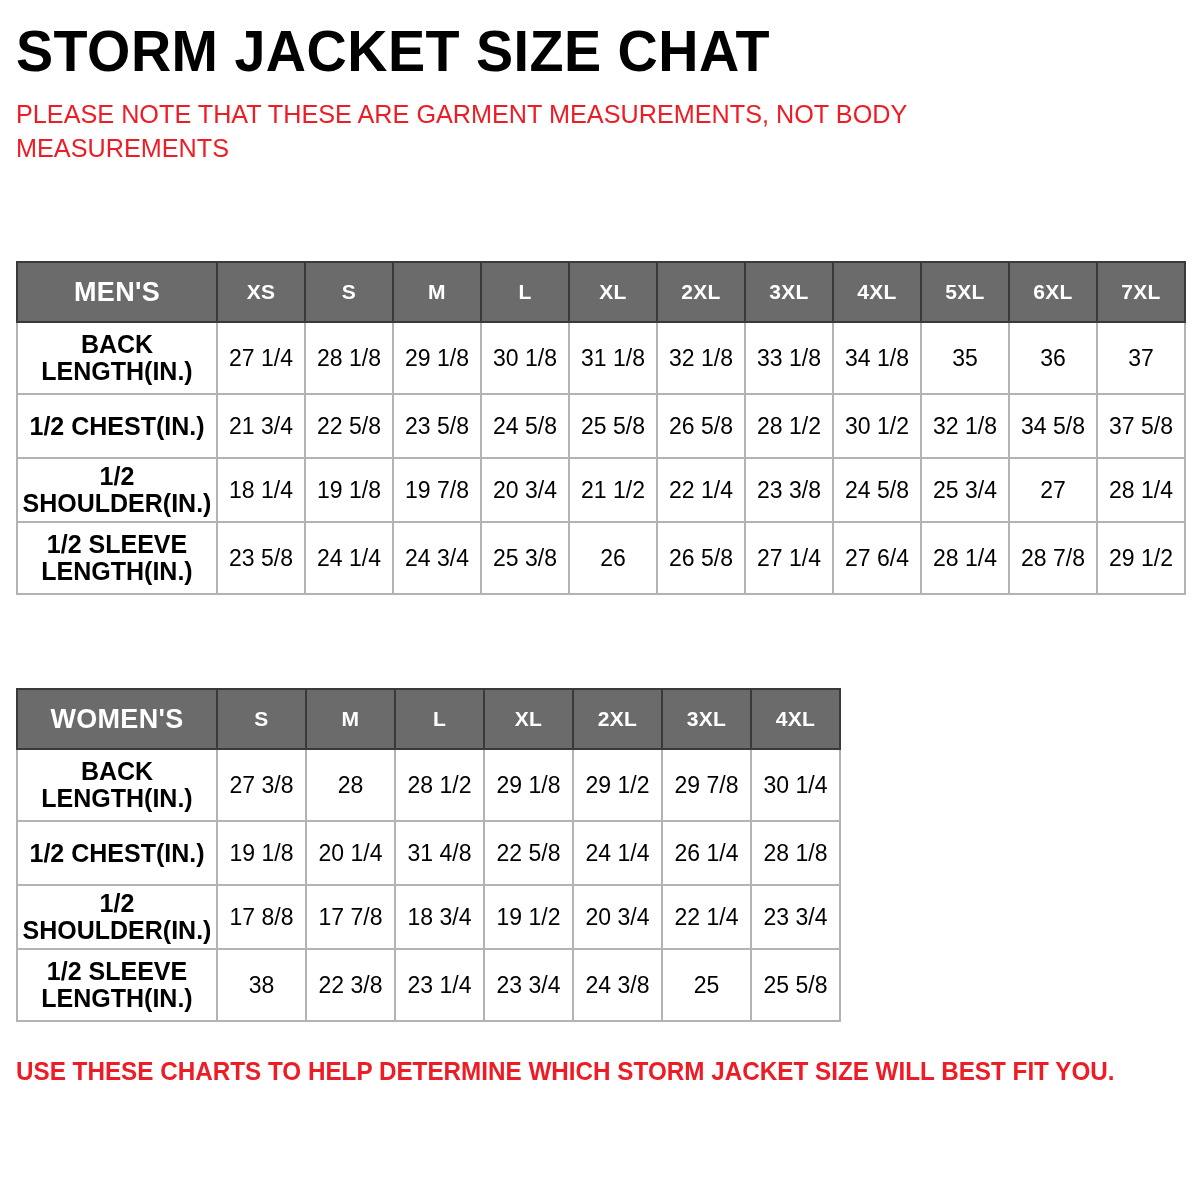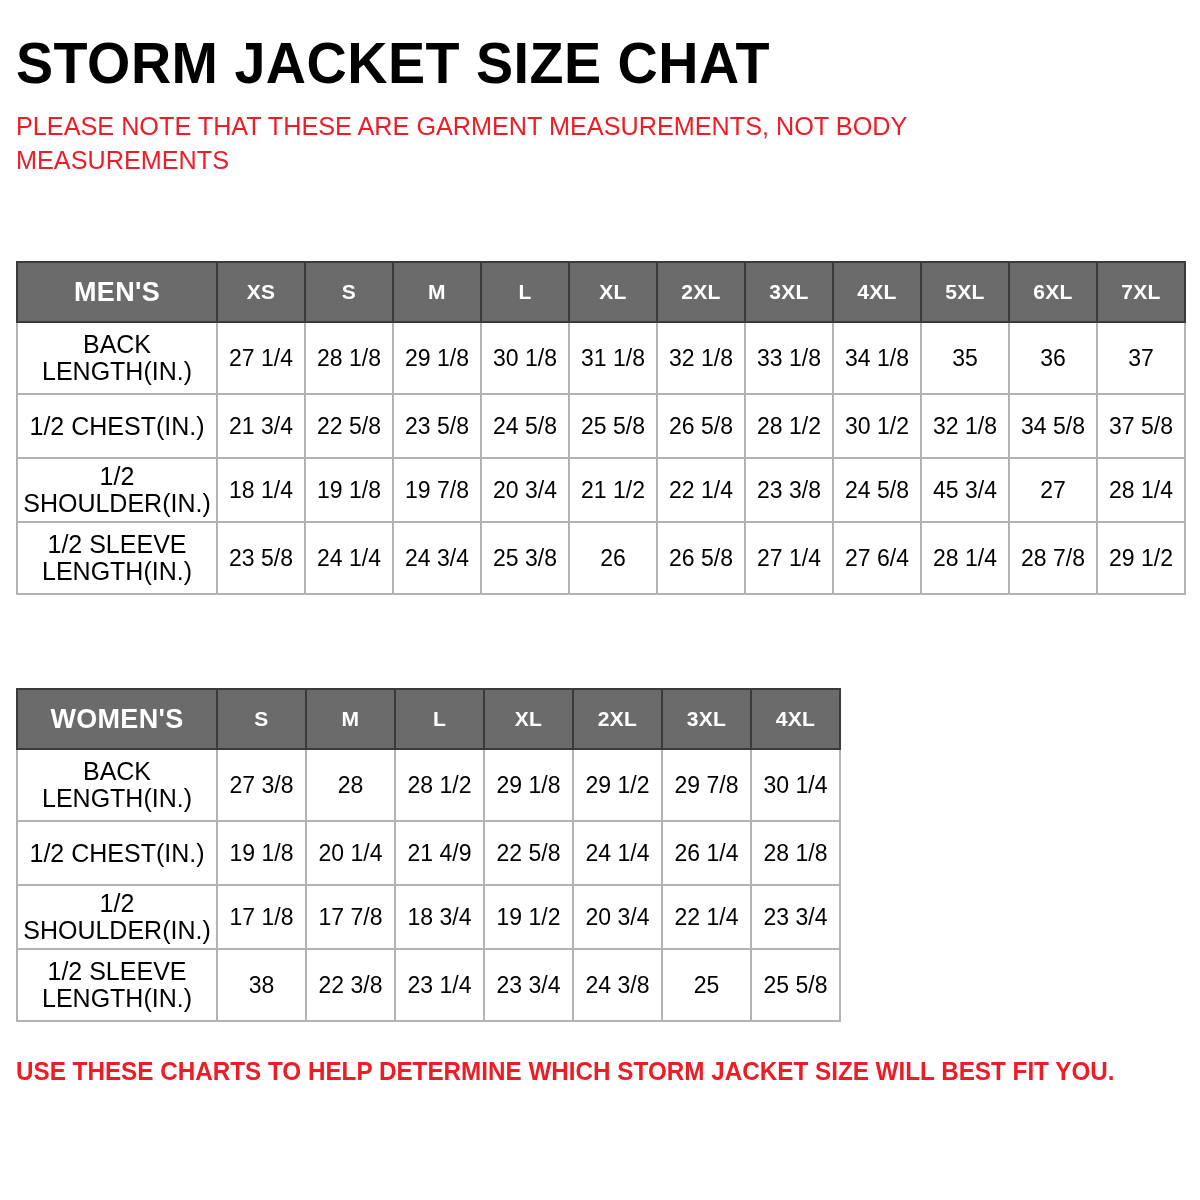--- a/index.html
+++ b/index.html
@@ -14,21 +14,21 @@
     color: #000000;
     overflow: hidden;
     position: relative;
   }
 
   .page {
     width: 1200px;
     height: 980px;
     position: relative;
     box-sizing: border-box;
-    padding: 12px 16px;
+    padding: 0 16px;
   }
 
   
   .title {
     font-size: 58px;
     font-weight: bold;
     letter-spacing: 0.5px;
     line-height: 1.0;
     margin: 0;
     padding-top: 22px;
@@ -91,21 +91,21 @@
     font-size: 27px;
   }
   .size-table tbody td {
     font-size: 23px;
     color: #000000;
     height: 58px;
     font-weight: normal;
   }
   .size-table tbody td.rowlabel {
     font-size: 25px;
-    font-weight: normal;
+    font-weight: bold;
     line-height: 1.08;
     padding: 2px 3px;
   }
   .size-table tbody tr.tall td {
     height: 66px;
   }
 
   
   #mens-table {
     position: absolute;
@@ -203,21 +203,21 @@
       <tr>
         <td class="rowlabel">1/2  SHOULDER(IN.)</td>
         <td class="nowrap">18  1/4</td>
         <td class="nowrap">19  1/8</td>
         <td class="nowrap">19  7/8</td>
         <td class="nowrap">20  3/4</td>
         <td class="nowrap">21  1/2</td>
         <td class="nowrap">22  1/4</td>
         <td class="nowrap">23  3/8</td>
         <td class="nowrap">24  5/8</td>
-        <td class="nowrap">45  3/4</td>
+        <td class="nowrap">25  3/4</td>
         <td class="nowrap">27</td>
         <td class="nowrap">28  1/4</td>
       </tr>
       <tr class="tall">
         <td class="rowlabel">
           <span>1/2  SLEEVE</span><br>
           <span>LENGTH(IN.)</span>
         </td>
         <td class="nowrap">23  5/8</td>
         <td class="nowrap">24  1/4</td>
@@ -268,29 +268,29 @@
         <td class="nowrap">28  1/2</td>
         <td class="nowrap">29  1/8</td>
         <td class="nowrap">29  1/2</td>
         <td class="nowrap">29  7/8</td>
         <td class="nowrap">30  1/4</td>
       </tr>
       <tr>
         <td class="rowlabel">1/2  CHEST(IN.)</td>
         <td class="nowrap">19  1/8</td>
         <td class="nowrap">20  1/4</td>
-        <td class="nowrap">21  4/9</td>
+        <td class="nowrap">31  4/8</td>
         <td class="nowrap">22  5/8</td>
         <td class="nowrap">24  1/4</td>
         <td class="nowrap">26  1/4</td>
         <td class="nowrap">28  1/8</td>
       </tr>
       <tr>
         <td class="rowlabel">1/2  SHOULDER(IN.)</td>
-        <td class="nowrap">17  1/8</td>
+        <td class="nowrap">17  8/8</td>
         <td class="nowrap">17  7/8</td>
         <td class="nowrap">18  3/4</td>
         <td class="nowrap">19  1/2</td>
         <td class="nowrap">20  3/4</td>
         <td class="nowrap">22  1/4</td>
         <td class="nowrap">23  3/4</td>
       </tr>
       <tr class="tall">
         <td class="rowlabel">
           <span>1/2  SLEEVE</span><br>

